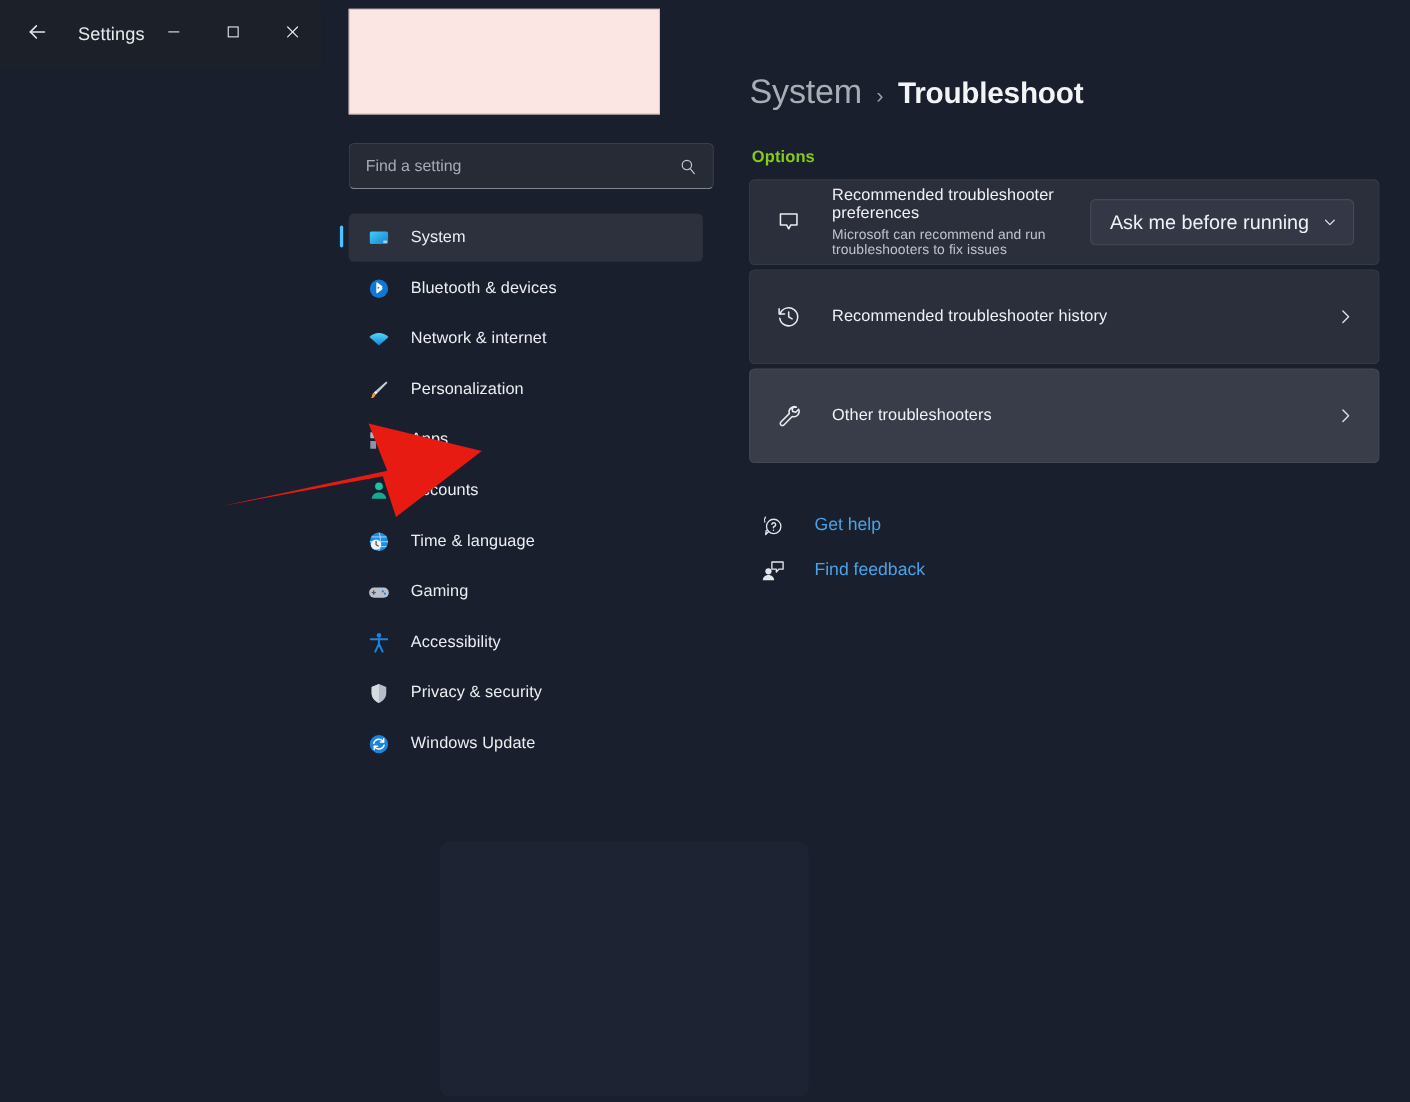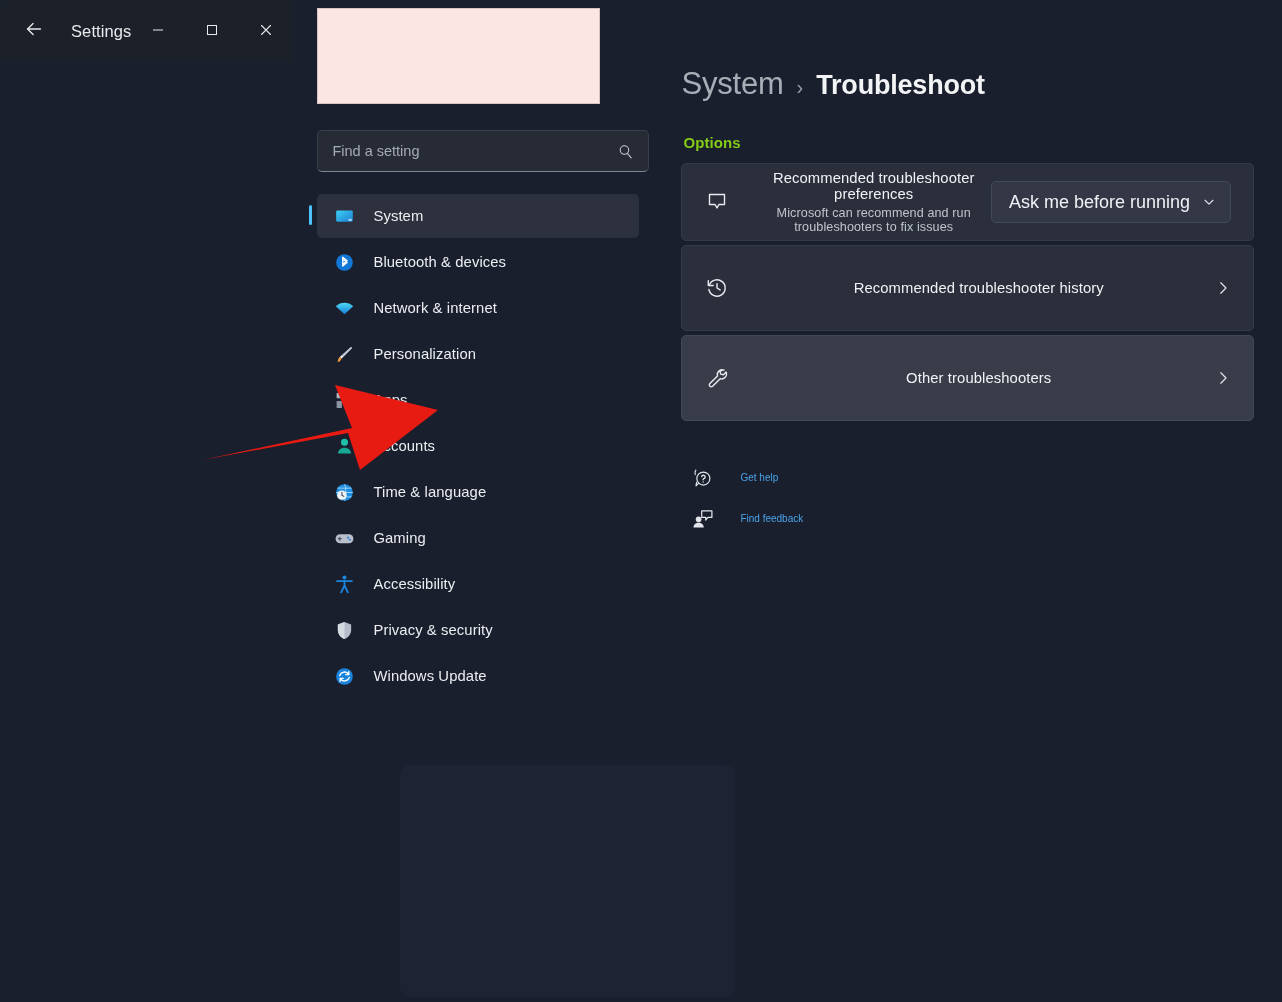--- a/index.html
+++ b/index.html
@@ -130,21 +130,20 @@
   }
 
   .card {
     background:#2b2f3c;
     border:1px solid #353a47;
     border-radius:5px;
     margin-bottom:4px;
     display:flex; align-items:center;
     padding:0 22px 0 22px;
     cursor:pointer;
-    text-align:center;
   }
   .card.tall { height:78px; }
   .card.row  { height:86px; }
   .card.hover-state { background:#393d4a; border-color:#434856; }
   .card-icon {
     width:26px; flex:0 0 26px; margin-right:26px;
     display:flex; align-items:center; justify-content:center;
   }
   .card-icon svg { width:24px; height:24px; display:block; }
   .card-text { flex:1 1 auto; min-width:0; }
@@ -169,21 +168,21 @@
   .links { margin-top:36px; }
   .link-row {
     display:flex; align-items:center;
     height:41px; cursor:pointer; width:max-content;
   }
   .link-icon {
     width:28px; flex:0 0 28px; margin-right:23px; margin-left:8px;
     display:flex; align-items:center; justify-content:center;
   }
   .link-icon svg { width:22px; height:22px; display:block; }
-  .link-text { font-size:10px; color:#4aa3e8; }
+  .link-text { font-size:16px; color:#4aa3e8; }
 
   
   .ghost-panel {
     position:absolute;
     left:400px; top:765px;
     width:335px; height:232px;
     background:#1e2333;
     border-radius:9px;
   }
 

